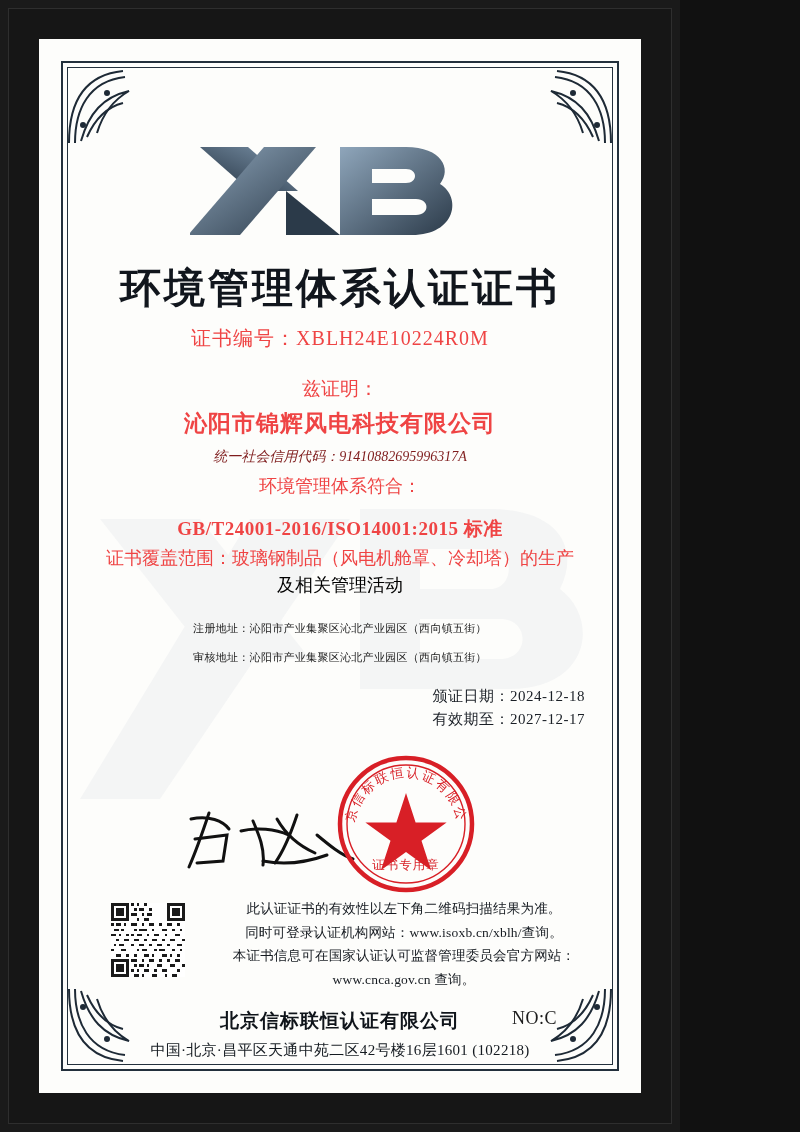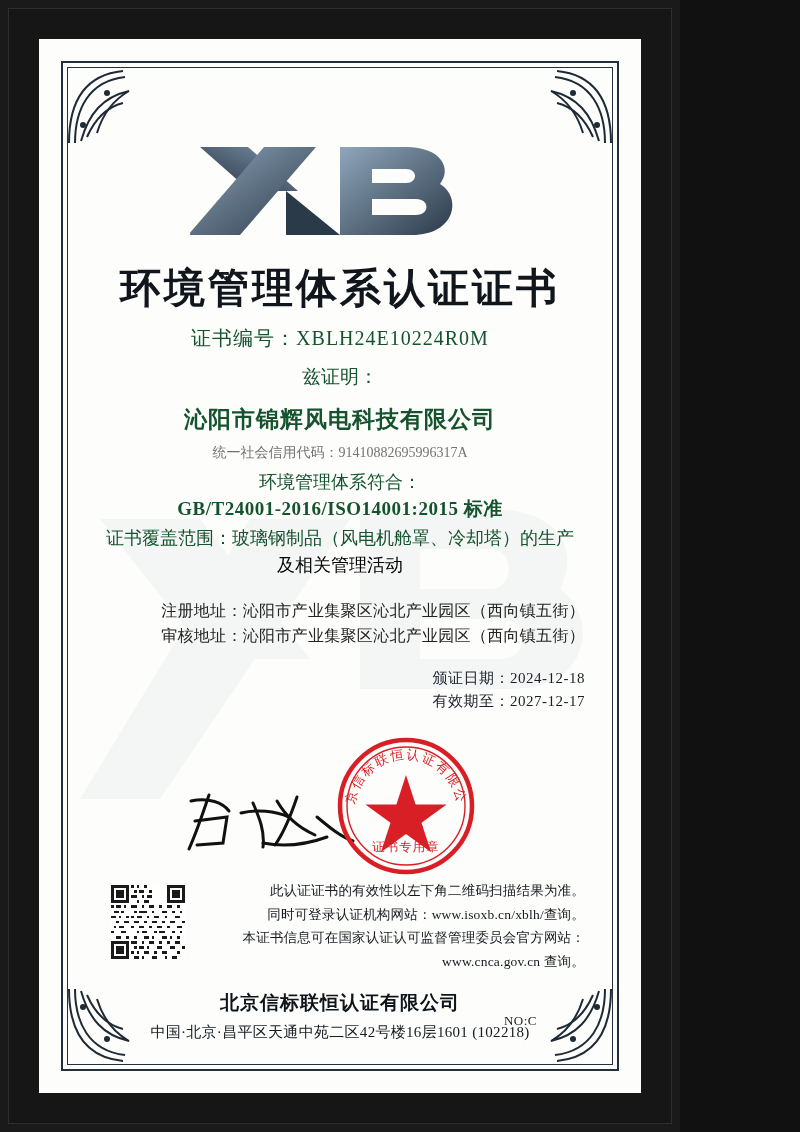--- a/index.html
+++ b/index.html
@@ -90,34 +90,34 @@
   .cert-title {
     font-family: "Liberation Serif", serif;
     font-size: 41px;
     font-weight: bold;
     letter-spacing: 3px;
     color: #11161d;
     margin-top: 16px;
   }
 
   .line {
-    color: #14532d;
+    color: #ef4444;
     margin-top: 9px;
   }
   .l-cert-no { font-size: 20px; letter-spacing: 1px; }
-  .l-hereby  { font-size: 19px; margin-top: 12px; }
-  .l-company { font-size: 23px; font-weight: bold; margin-top: 14px; letter-spacing: 1px; }
-  .l-credit  { font-size: 14px; margin-top: 9px; color: #737373; }
+  .l-hereby  { font-size: 19px; margin-top: 24px; }
+  .l-company { font-size: 23px; font-weight: bold; margin-top: 6px; letter-spacing: 1px; }
+  .l-credit  { font-size: 14px; margin-top: 9px; color: #7f1d1d; font-style: italic; }
   .l-conform { font-size: 18px; margin-top: 8px; }
-  .l-standard{ font-size: 19px; font-weight: bold; margin-top: 2px; letter-spacing: .5px; }
+  .l-standard{ font-size: 19px; font-weight: bold; margin-top: 18px; letter-spacing: .5px; }
   .l-scope   { font-size: 18px; margin-top: 3px; line-height: 1.5; }
   .l-scope2  { font-size: 18px; line-height: 1.5; }
 
   .addr-block { margin-top: 22px; }
-  .l-addr { font-size: 16px; color: #222; margin-top: 4px; letter-spacing: .3px; text-align: right; }
+  .l-addr { font-size: 11px; color: #222; margin-top: 14px; letter-spacing: .3px; }
 
   .date-block { margin-top: 22px; }
   .l-date { font-size: 15px; color: #1a1f26; margin-top: 4px; letter-spacing: .5px; text-align: right; }
 
   
   .sig-row {
     position: relative;
     height: 160px;
     margin-top: 14px;
   }
@@ -132,21 +132,21 @@
     position: absolute;
     right: 108px;
     top: 10px;
     width: 142px;
     height: 142px;
   }
 
   
   .notes {
     position: relative;
-    text-align: right;
+    text-align: center;
     margin-left: 128px;
     margin-top: -6px;
   }
   .note {
     font-size: 13.5px;
     color: #151a20;
     line-height: 1.75;
     letter-spacing: .2px;
   }
   .qr {
@@ -166,23 +166,23 @@
   }
   .org-addr {
     font-size: 15px;
     margin-top: 7px;
     color: #141a20;
     letter-spacing: .3px;
   }
 
   .no-c {
     position: absolute;
-    right: 48px;
+    right: 28px;
     bottom: 8px;
-    font-size: 13px;
+    font-size: 18px;
     color: #1b1b1b;
     letter-spacing: .5px;
     margin-top: 36px;
   }
 </style>
 </head>
 <body>
 
 <div class="cert-page">
   <div class="frame-outer">

